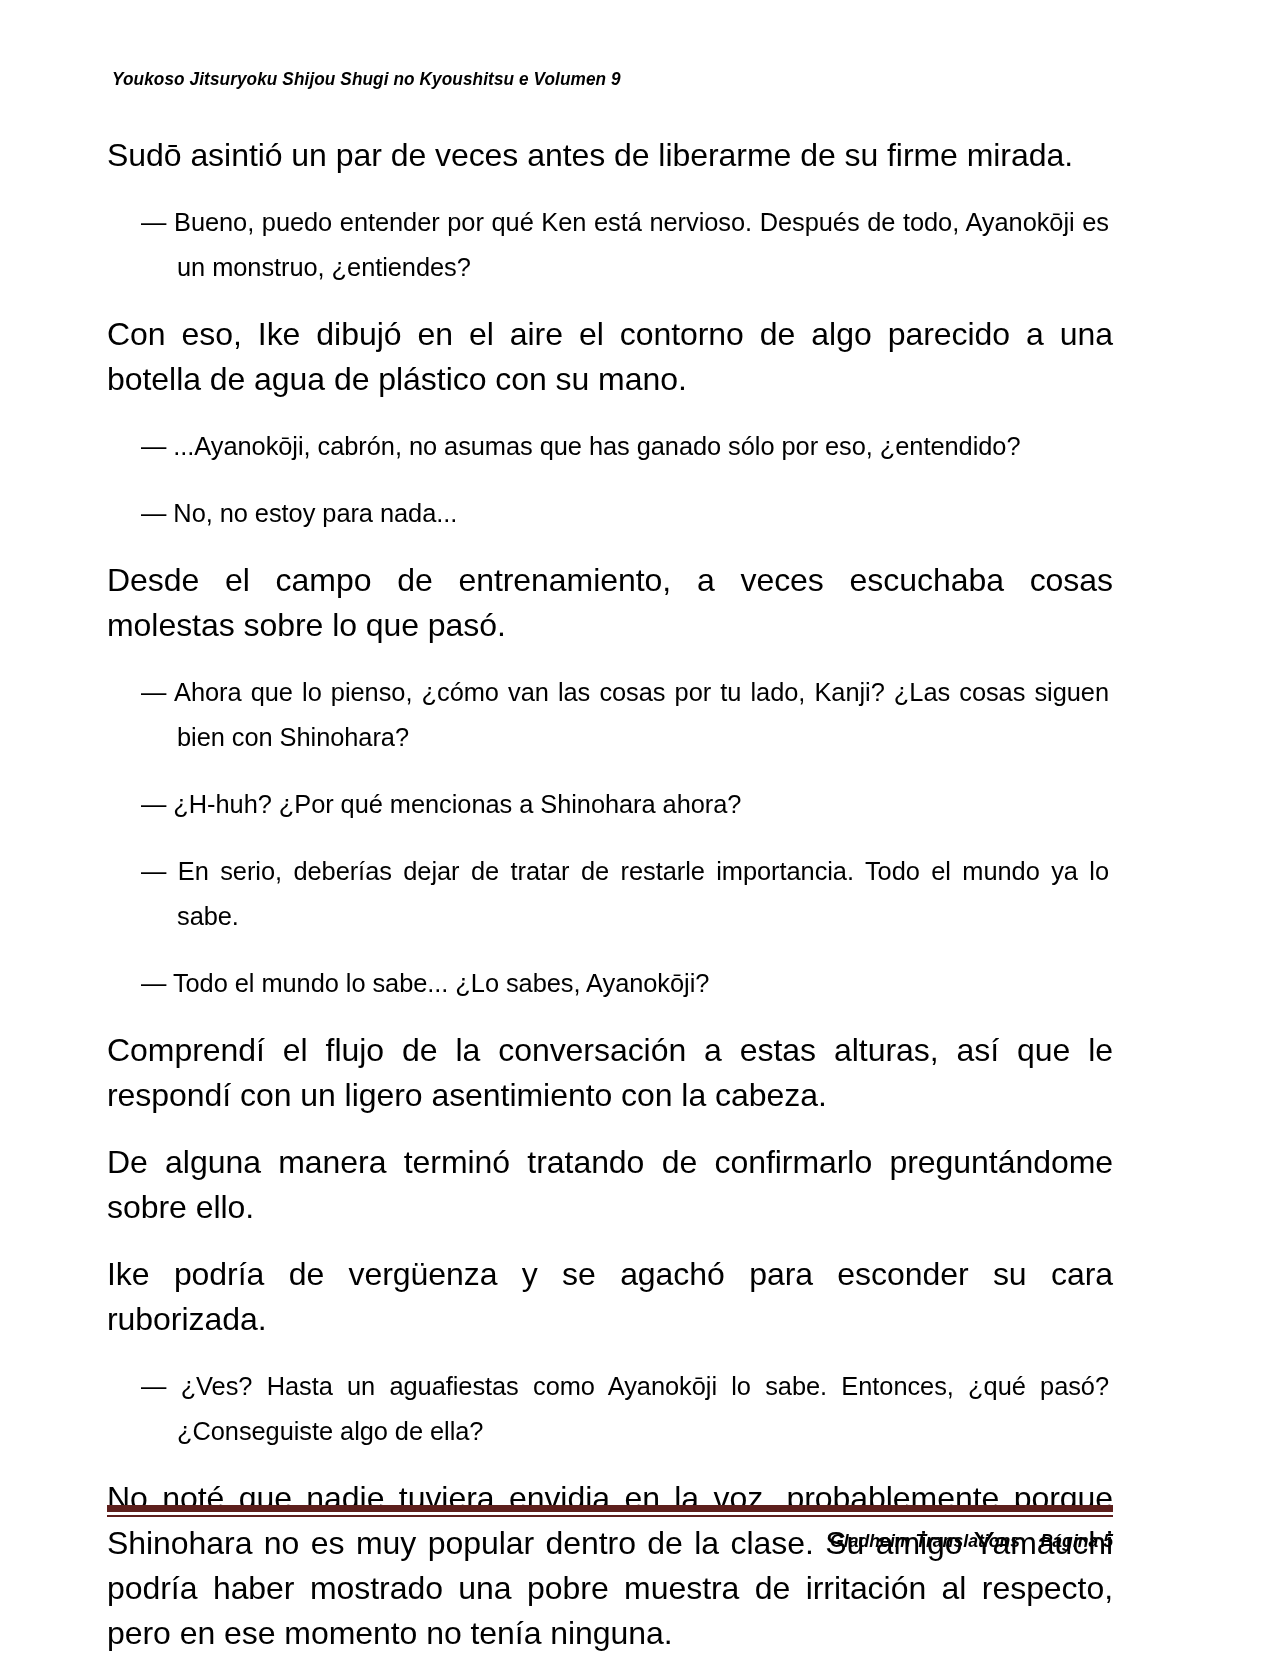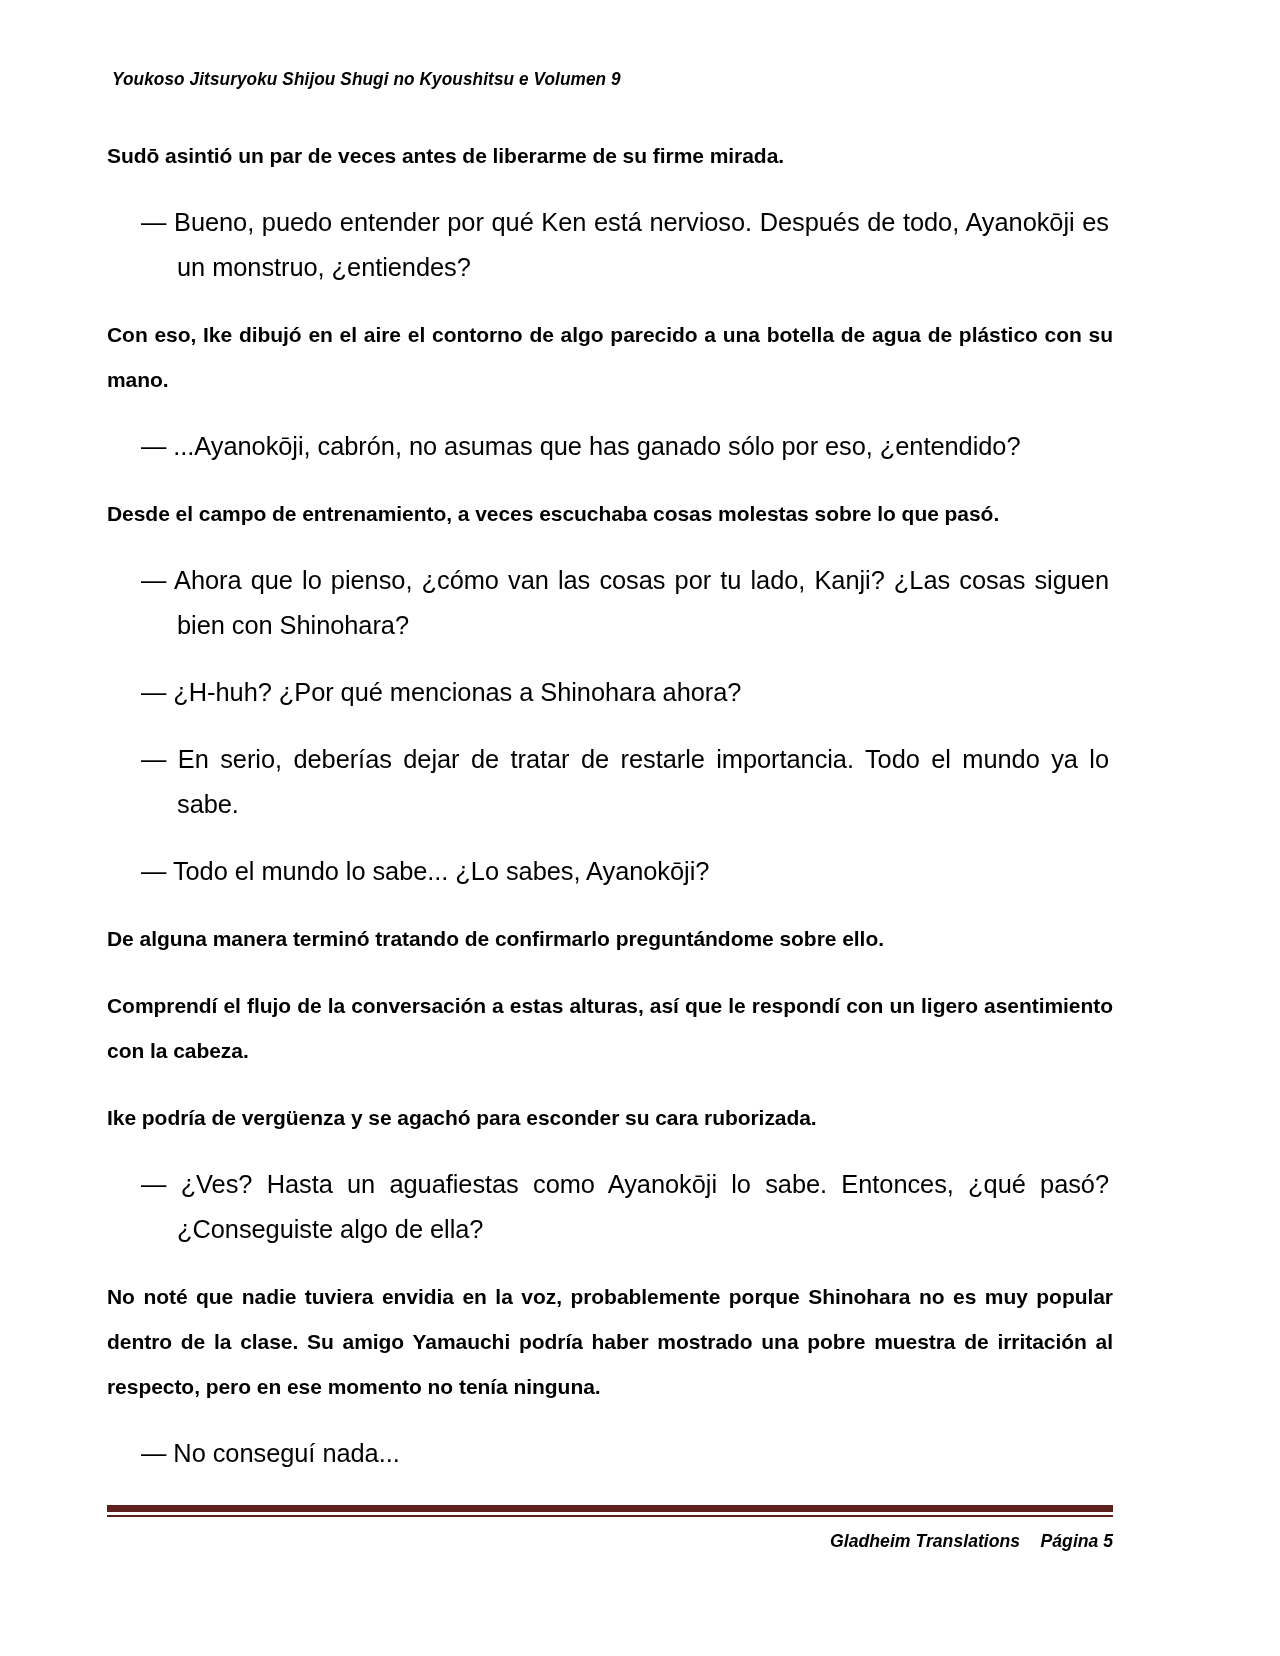--- a/index.html
+++ b/index.html
@@ -46,28 +46,27 @@
 
   
   .content {
     position: absolute;
     left: 107px;
     top: 133px;
     width: 1006px;
   }
 
   .para {
-    font-size: 21px;
+    font-size: 32px;
     line-height: 45px;
     text-align: justify;
     text-justify: inter-word;
     margin: 0 0 22px 0;
     letter-spacing: -0.05px;
     word-spacing: 0px;
-    font-weight: bold;
   }
 
   .para:last-child {
     margin-bottom: 0;
   }
 
   
   .dialogue {
     font-size: 25.4px;
     line-height: 45px;
@@ -130,27 +129,28 @@
 
   <div class="page-header">
     <div class="header-title">Youkoso Jitsuryoku Shijou Shugi no Kyoushitsu e Volumen 9</div>
   </div>
 
   <div class="content" id="body-column">
       <p class="para">Sudō asintió un par de veces antes de liberarme de su firme mirada.</p>
       <p class="dialogue"><span class="dash">— </span><span>Bueno, puedo entender por qué Ken está nervioso. Después de todo, Ayanokōji es un monstruo, ¿entiendes?</span></p>
       <p class="para">Con eso, Ike dibujó en el aire el contorno de algo parecido a una botella de agua de plástico con su mano.</p>
       <p class="dialogue"><span class="dash">— </span><span>...Ayanokōji, cabrón, no asumas que has ganado sólo por eso, ¿entendido?</span></p>
+      <p class="dialogue"><span class="dash">— </span><span>No, no estoy para nada...</span></p>
       <p class="para">Desde el campo de entrenamiento, a veces escuchaba cosas molestas sobre lo que pasó.</p>
       <p class="dialogue"><span class="dash">— </span><span>Ahora que lo pienso, ¿cómo van las cosas por tu lado, Kanji? ¿Las cosas siguen bien con Shinohara?</span></p>
       <p class="dialogue"><span class="dash">— </span><span>¿H-huh? ¿Por qué mencionas a Shinohara ahora?</span></p>
       <p class="dialogue"><span class="dash">— </span><span>En serio, deberías dejar de tratar de restarle importancia. Todo el mundo ya lo sabe.</span></p>
       <p class="dialogue"><span class="dash">— </span><span>Todo el mundo lo sabe... ¿Lo sabes, Ayanokōji?</span></p>
+      <p class="para">Comprendí el flujo de la conversación a estas alturas, así que le respondí con un ligero asentimiento con la cabeza.</p>
       <p class="para">De alguna manera terminó tratando de confirmarlo preguntándome sobre ello.</p>
-      <p class="para">Comprendí el flujo de la conversación a estas alturas, así que le respondí con un ligero asentimiento con la cabeza.</p>
       <p class="para">Ike podría de vergüenza y se agachó para esconder su cara ruborizada.</p>
       <p class="dialogue"><span class="dash">— </span><span>¿Ves? Hasta un aguafiestas como Ayanokōji lo sabe. Entonces, ¿qué pasó? ¿Conseguiste algo de ella?</span></p>
       <p class="para">No noté que nadie tuviera envidia en la voz, probablemente porque Shinohara no es muy popular dentro de la clase. Su amigo Yamauchi podría haber mostrado una pobre muestra de irritación al respecto, pero en ese momento no tenía ninguna.</p>
       <p class="dialogue"><span class="dash">— </span><span>No conseguí nada...</span></p>
     </div>
 
   <div class="page-footer">
     <div class="footer-rule-thick"></div>
     <div class="footer-rule-gap"></div>
     <div class="footer-rule-thin"></div>

